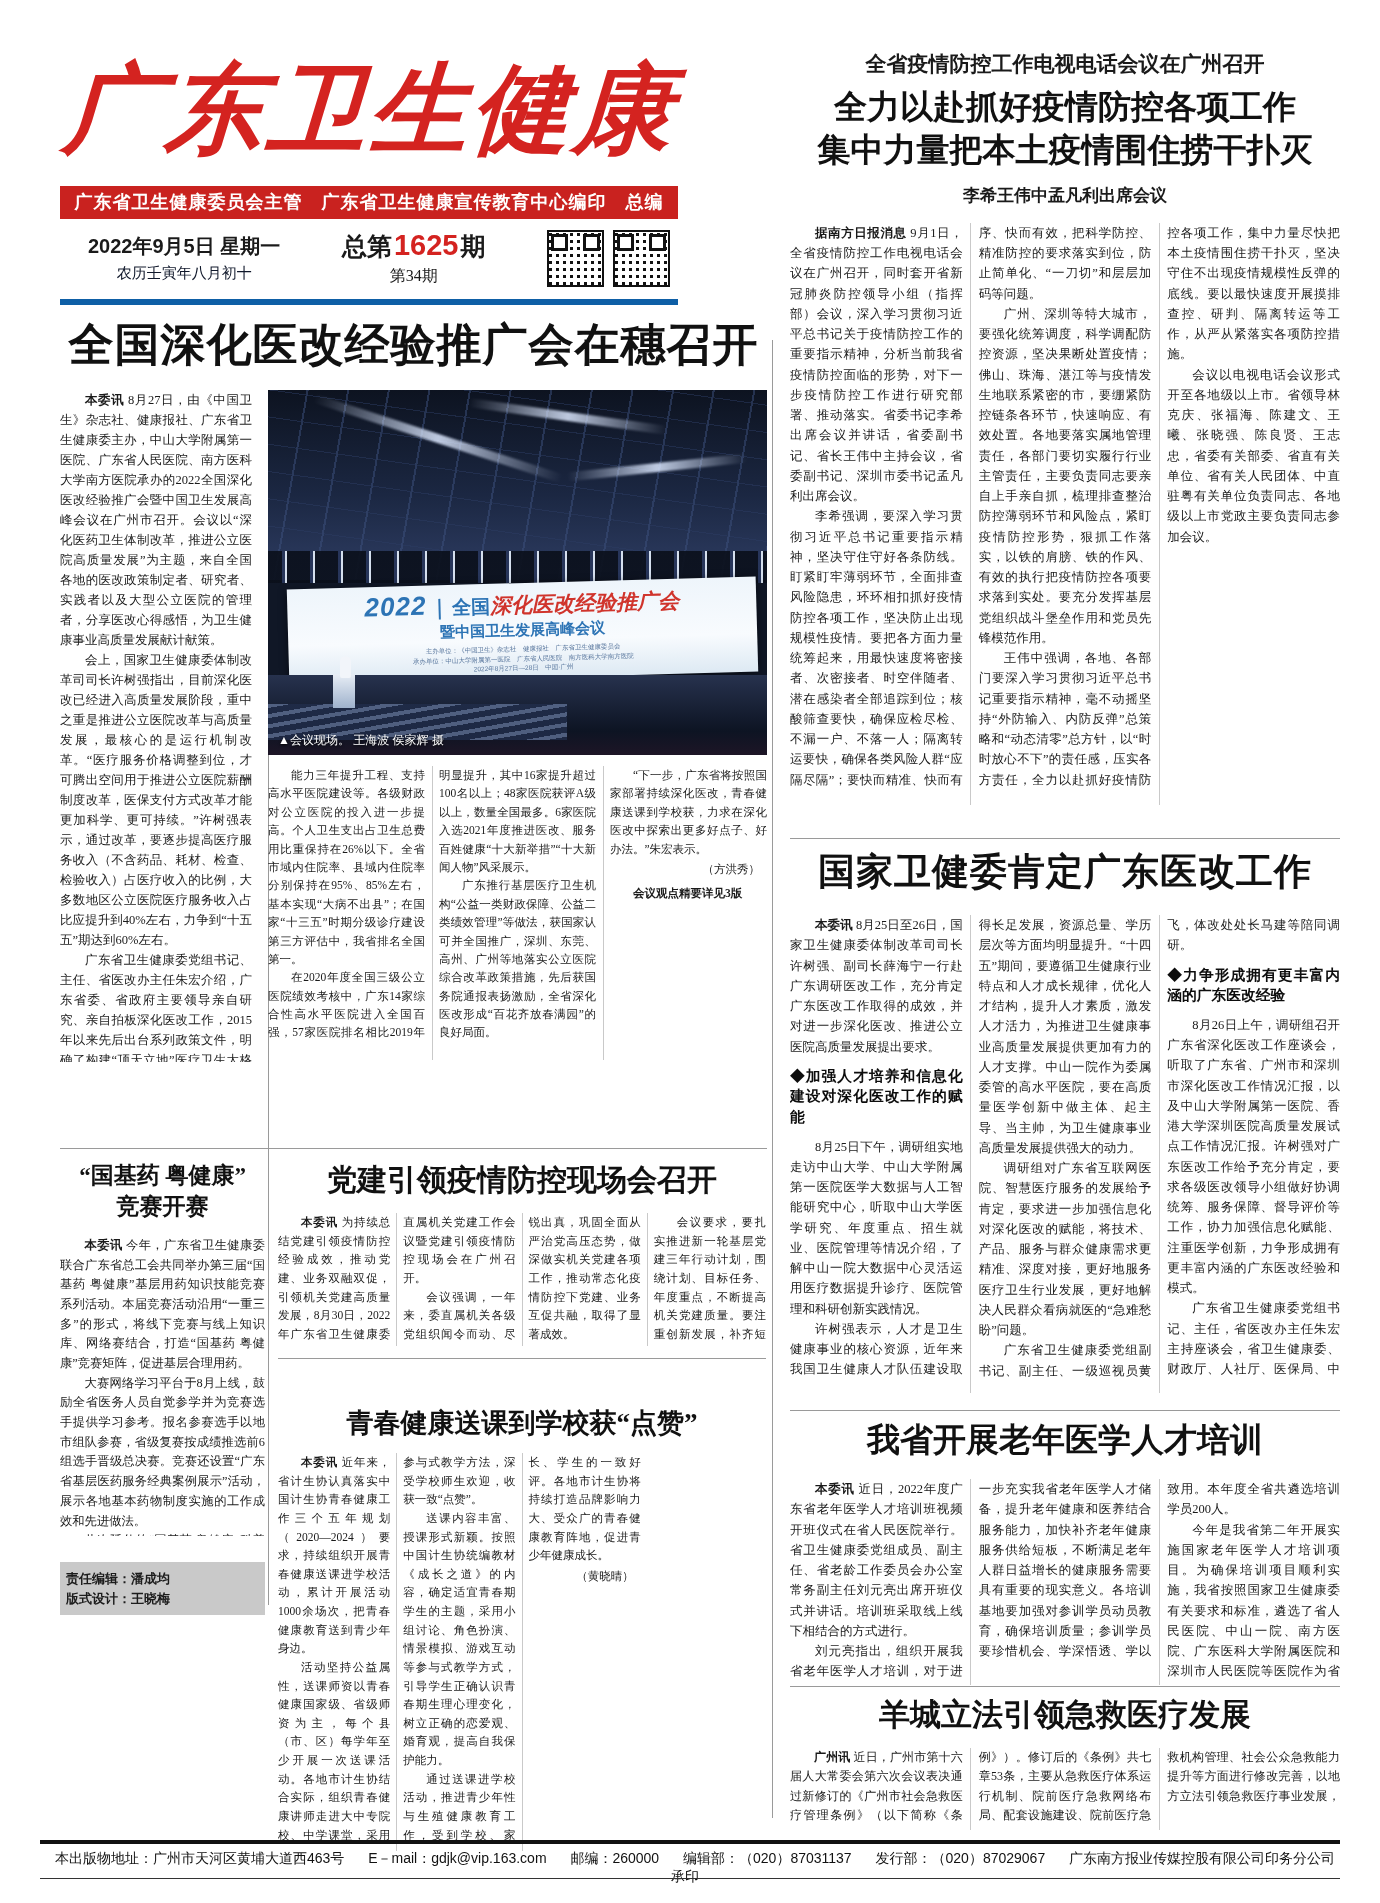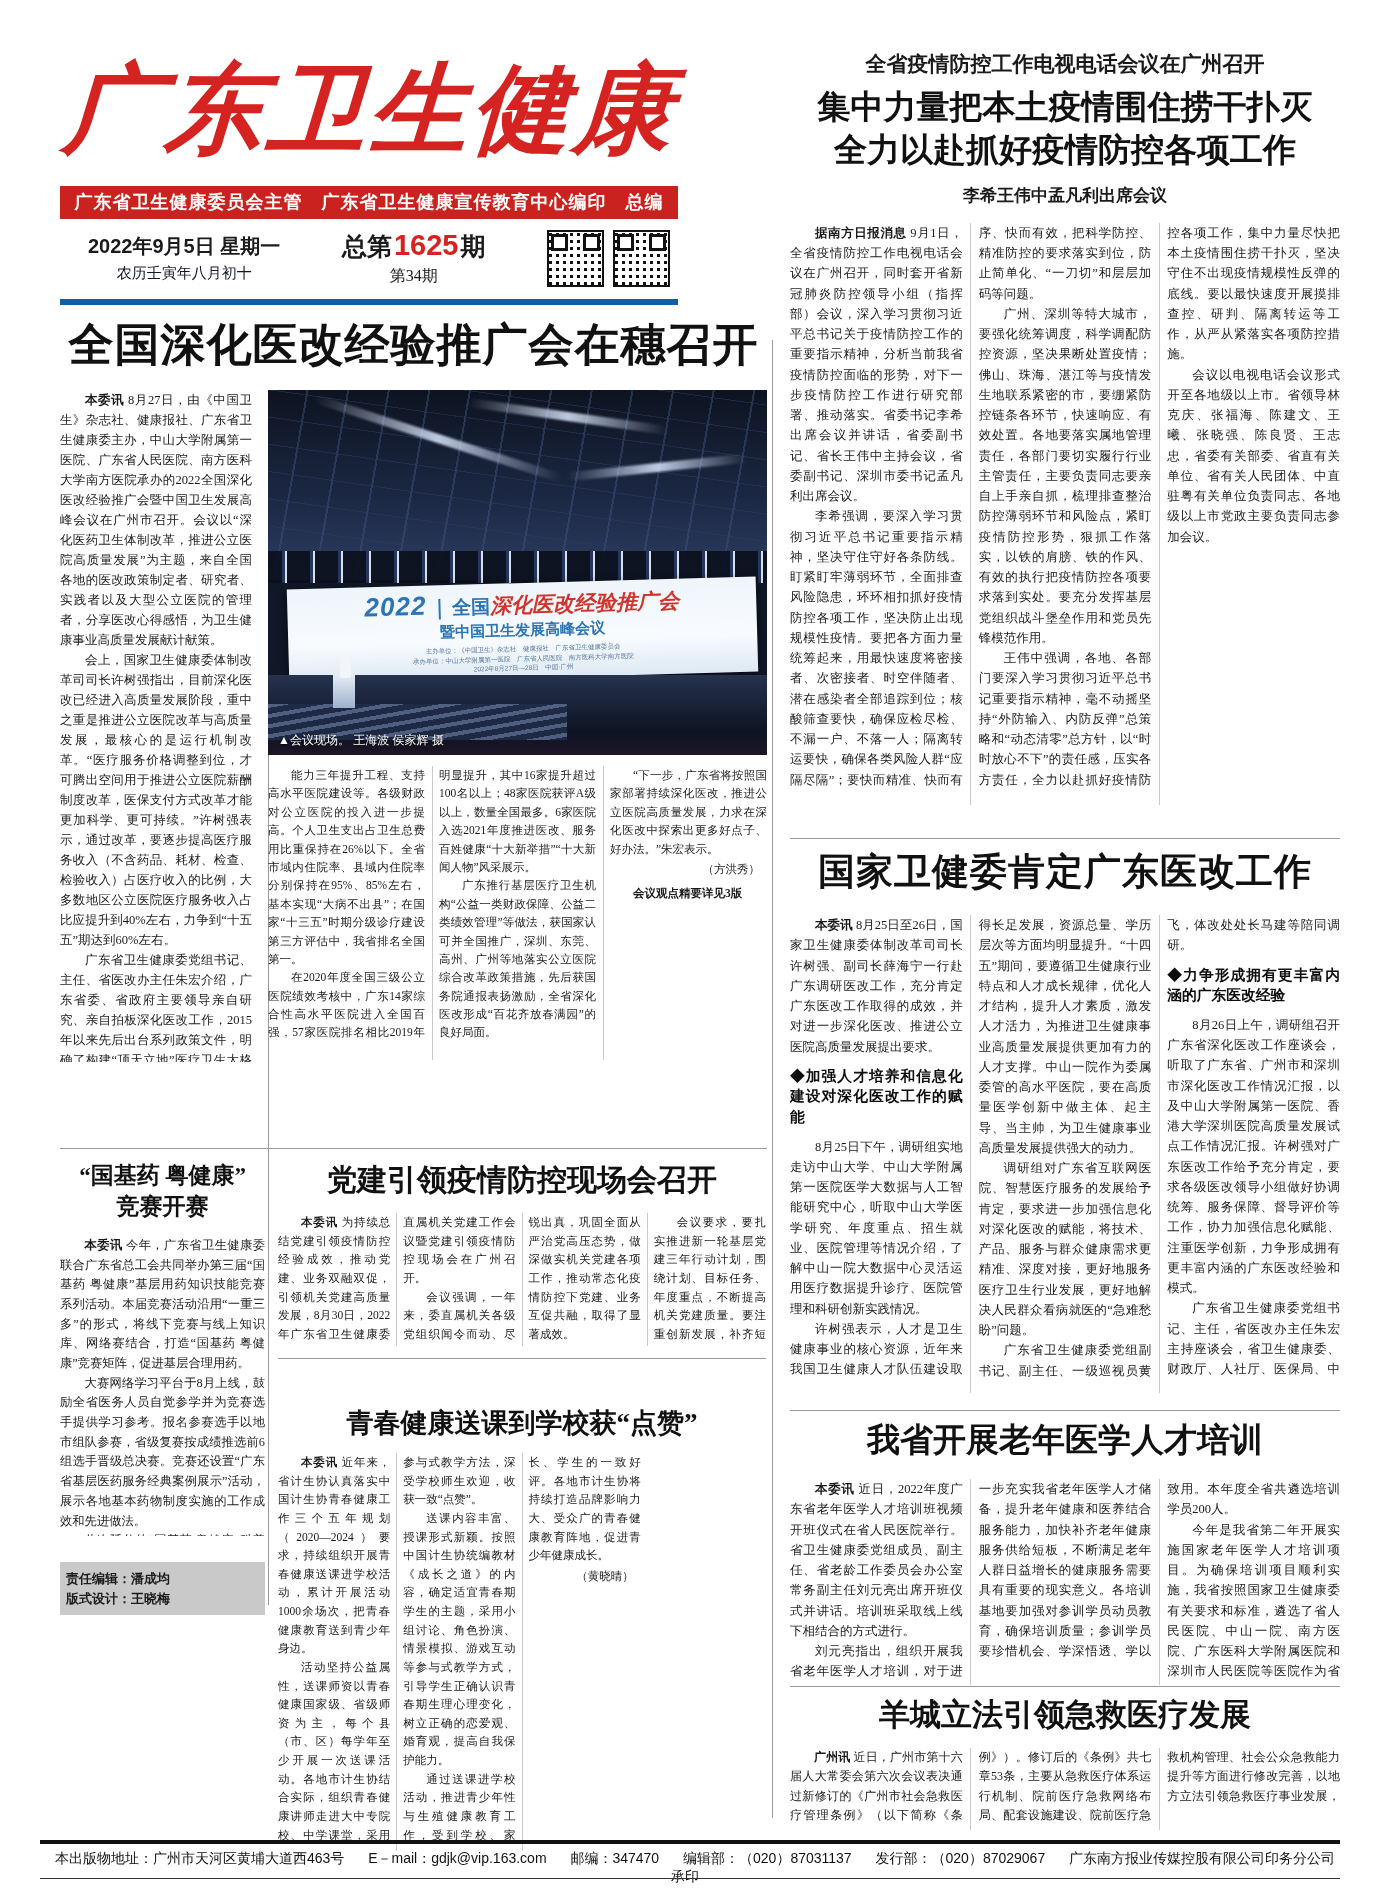--- a/index.html
+++ b/index.html
@@ -137,22 +137,22 @@
     </div>
     <div class="blue-rule"></div>
   </div>
 
   <div class="vrule" style="left:772px;top:340px;height:1478px;"></div>
   <div class="vrule" style="left:268px;top:470px;height:1135px;"></div>
 
   <div class="epidemic">
     <div class="epi-kicker">全省疫情防控工作电视电话会议在广州召开</div>
     <div class="h-serif epi-headline">
+      <div>全力以赴抓好疫情防控各项工作</div>
       <div>集中力量把本土疫情围住捞干扑灭</div>
-      <div>全力以赴抓好疫情防控各项工作</div>
     </div>
     <div class="epi-byline">李希王伟中孟凡利出席会议</div>
     <div class="art-body epi-body" style="column-count:3;">
         <p class="para"><b>据南方日报消息</b> 9月1日，全省疫情防控工作电视电话会议在广州召开，同时套开省新冠肺炎防控领导小组（指挥部）会议，深入学习贯彻习近平总书记关于疫情防控工作的重要指示精神，分析当前我省疫情防控面临的形势，对下一步疫情防控工作进行研究部署、推动落实。省委书记李希出席会议并讲话，省委副书记、省长王伟中主持会议，省委副书记、深圳市委书记孟凡利出席会议。</p>
         <p class="para">李希强调，要深入学习贯彻习近平总书记重要指示精神，坚决守住守好各条防线。盯紧盯牢薄弱环节，全面排查风险隐患，环环相扣抓好疫情防控各项工作，坚决防止出现规模性疫情。要把各方面力量统筹起来，用最快速度将密接者、次密接者、时空伴随者、潜在感染者全部追踪到位；核酸筛查要快，确保应检尽检、不漏一户、不落一人；隔离转运要快，确保各类风险人群“应隔尽隔”；要快而精准、快而有序、快而有效，把科学防控、精准防控的要求落实到位，防止简单化、“一刀切”和层层加码等问题。</p>
         <p class="para">广州、深圳等特大城市，要强化统筹调度，科学调配防控资源，坚决果断处置疫情；佛山、珠海、湛江等与疫情发生地联系紧密的市，要绷紧防控链条各环节，快速响应、有效处置。各地要落实属地管理责任，各部门要切实履行行业主管责任，主要负责同志要亲自上手亲自抓，梳理排查整治防控薄弱环节和风险点，紧盯疫情防控形势，狠抓工作落实，以铁的肩膀、铁的作风、有效的执行把疫情防控各项要求落到实处。要充分发挥基层党组织战斗堡垒作用和党员先锋模范作用。</p>
         <p class="para">王伟中强调，各地、各部门要深入学习贯彻习近平总书记重要指示精神，毫不动摇坚持“外防输入、内防反弹”总策略和“动态清零”总方针，以“时时放心不下”的责任感，压实各方责任，全力以赴抓好疫情防控各项工作，集中力量尽快把本土疫情围住捞干扑灭，坚决守住不出现疫情规模性反弹的底线。要以最快速度开展摸排查控、研判、隔离转运等工作，从严从紧落实各项防控措施。</p>
         <p class="para">会议以电视电话会议形式开至各地级以上市。省领导林克庆、张福海、陈建文、王曦、张晓强、陈良贤、王志忠，省委有关部委、省直有关单位、省有关人民团体、中直驻粤有关单位负责同志、各地级以上市党政主要负责同志参加会议。</p>
       </div>
   </div>
@@ -187,21 +187,21 @@
           <div class="ph-stage"></div>
           <div class="ph-steps"></div>
           <div class="ph-podium"></div>
           <div class="ph-speaker"></div>
           <div class="ph-caption">▲会议现场。 王海波 侯家辉 摄</div>
         </div>
         <div class="lead-subcols">
             <p class="para">能力三年提升工程、支持高水平医院建设等。各级财政对公立医院的投入进一步提高。个人卫生支出占卫生总费用比重保持在26%以下。全省市域内住院率、县域内住院率分别保持在95%、85%左右，基本实现“大病不出县”；在国家“十三五”时期分级诊疗建设第三方评估中，我省排名全国第一。</p>
             <p class="para">在2020年度全国三级公立医院绩效考核中，广东14家综合性高水平医院进入全国百强，57家医院排名相比2019年明显提升，其中16家提升超过100名以上；48家医院获评A级以上，数量全国最多。6家医院入选2021年度推进医改、服务百姓健康“十大新举措”“十大新闻人物”风采展示。</p>
             <p class="para">广东推行基层医疗卫生机构“公益一类财政保障、公益二类绩效管理”等做法，获国家认可并全国推广，深圳、东莞、高州、广州等地落实公立医院综合改革政策措施，先后获国务院通报表扬激励，全省深化医改形成“百花齐放春满园”的良好局面。</p>
-            <p class="para">“下一步，广东省将按照国家部署持续深化医改，推进公立医院高质量发展，力求在深化医改中探索出更多好点子、好办法。”朱宏表示。</p>
+            <p class="para">“下一步，广东省将按照国家部署持续深化医改，青春健康送课到学校获，力求在深化医改中探索出更多好点子、好办法。”朱宏表示。</p>
             <p class="byline">（方洪秀）</p>
             <p class="para"><b>会议观点精要详见3版</b></p>
           </div>
       </div>
     </div>
   </div>
 
   <div class="hrule" style="left:60px;top:1148px;width:707px;"></div>
 
   <div class="hrule" style="left:790px;top:838px;width:550px;"></div>
@@ -269,20 +269,20 @@
     <div class="h-serif yc-headline">羊城立法引领急救医疗发展</div>
     <div class="art-body yc-body">
         <p class="para"><b>广州讯</b> 近日，广州市第十六届人大常委会第六次会议表决通过新修订的《广州市社会急救医疗管理条例》（以下简称《条例》）。修订后的《条例》共七章53条，主要从急救医疗体系运行机制、院前医疗急救网络布局、配套设施建设、院前医疗急救机构管理、社会公众急救能力提升等方面进行修改完善，以地方立法引领急救医疗事业发展，为保障市民生命健康提供有力法治保障。</p>
       </div>
   </div>
 
   <div class="footer-thick"></div>
   <div class="footer-line">
     <span>本出版物地址：广州市天河区黄埔大道西463号</span>
     <span>E－mail：gdjk@vip.163.com</span>
-    <span>邮编：347470</span>
+    <span>邮编：260000</span>
     <span>编辑部：（020）87031137</span>
     <span>发行部：（020）87029067</span>
     <span>广东南方报业传媒控股有限公司印务分公司承印</span>
   </div>
   <div class="footer-thin"></div>
 
 </div>
 
 </body></html>

